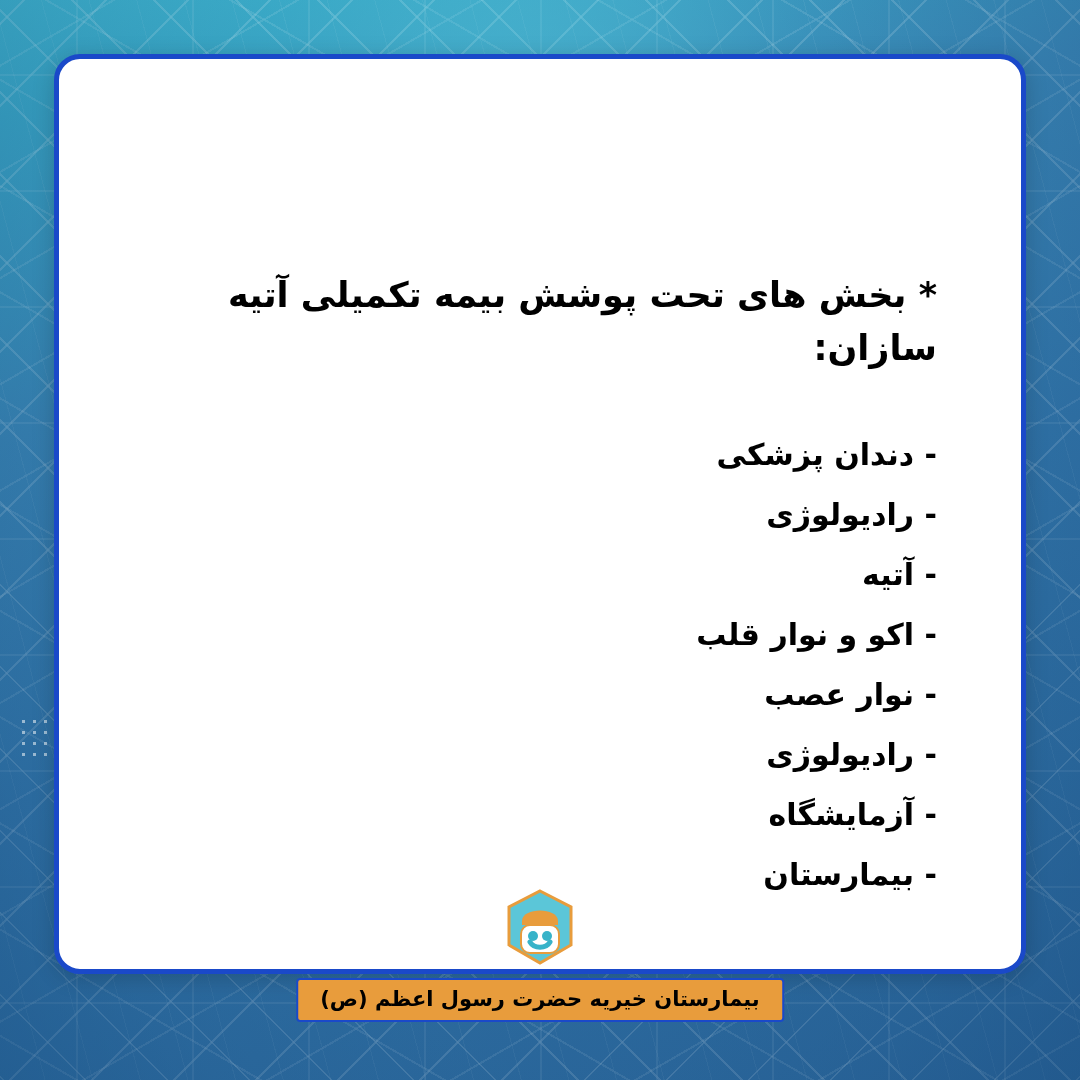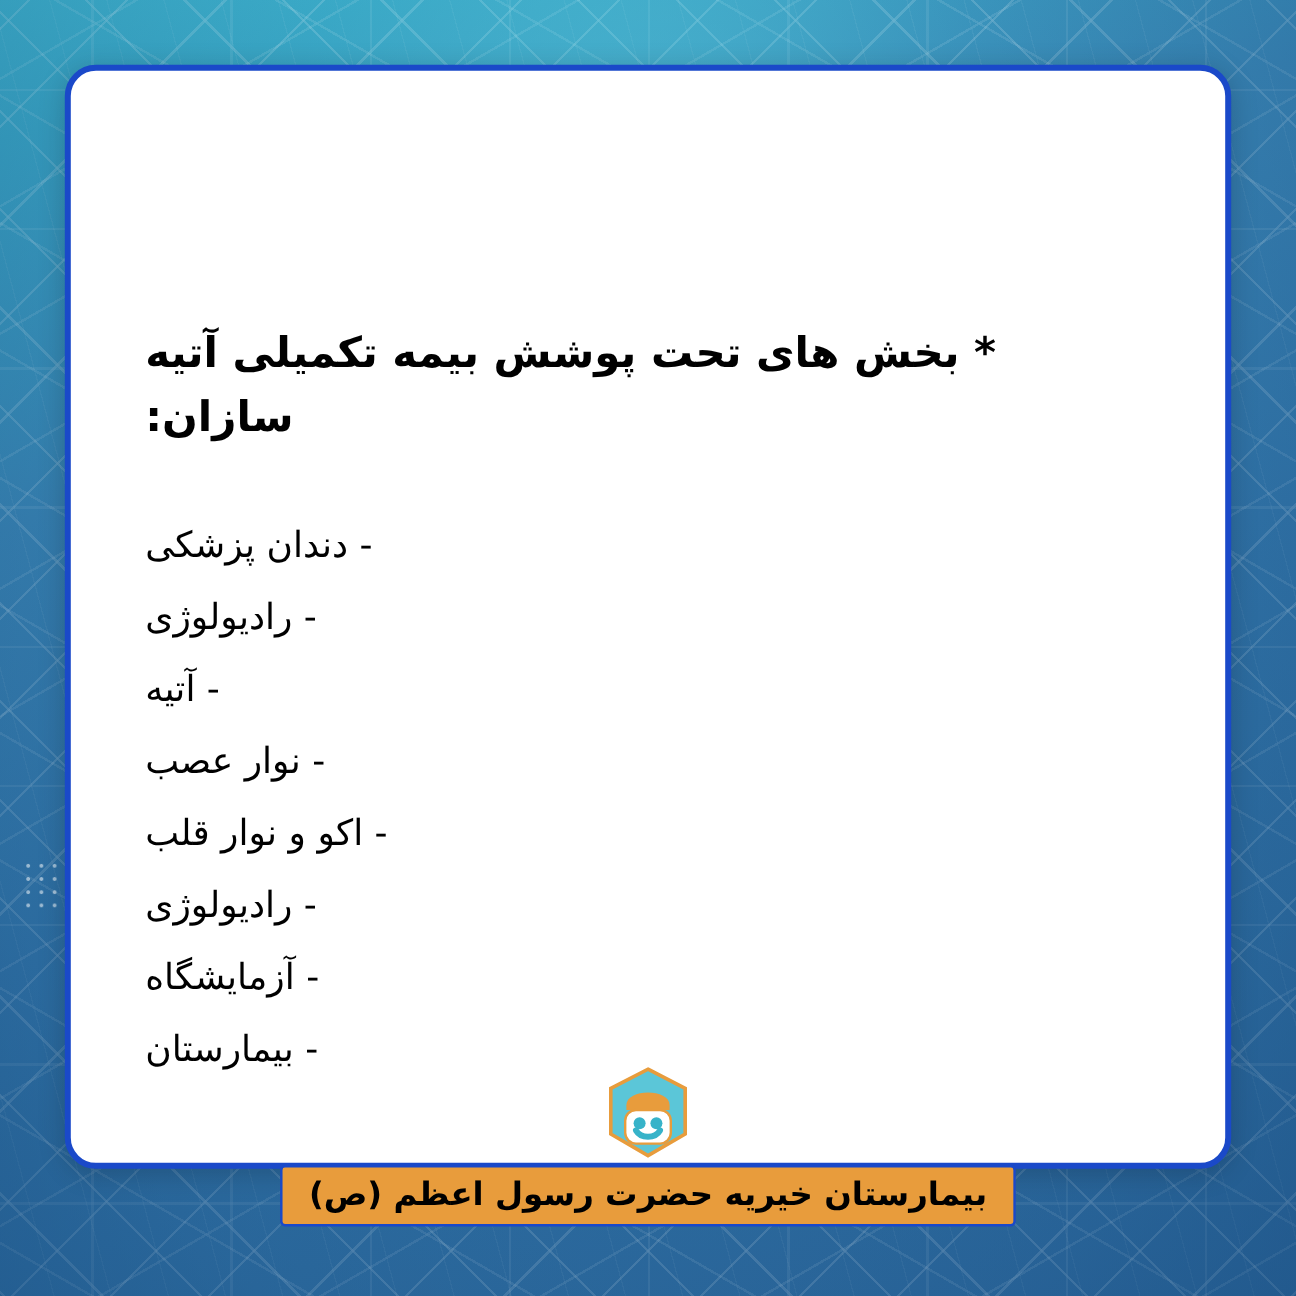--- a/index.html
+++ b/index.html
@@ -79,41 +79,41 @@
     background: #ffffff;
     border: 5px solid #1a49c9;
     border-radius: 26px;
     box-shadow: 0 4px 22px rgba(0,0,0,0.18);
   }
 
   .card-inner {
     position: absolute;
     inset: 0;
     padding: 210px 84px 0 62px;
-    text-align: left;
+    text-align: right;
   }
 
   .headline {
     font-size: 35px;
     font-weight: bold;
     color: #000000;
     line-height: 1.5;
     letter-spacing: 0;
     direction: rtl;
   }
 
   .list {
     margin-top: 66px;
     list-style: none;
     direction: rtl;
   }
 
   .list li {
     font-size: 30px;
-    font-weight: normal;
+    font-weight: bold;
     color: #000000;
     line-height: 1.0;
     margin-bottom: 30px;
     direction: rtl;
   }
 
   
   .logo {
     position: absolute;
     left: 50%;
@@ -132,21 +132,21 @@
     transform: translateX(-50%);
     bottom: 58px;
     background: #e89c3c;
     border: 2px solid #1a49c9;
     border-radius: 4px;
     padding: 7px 22px 9px 22px;
     white-space: nowrap;
   }
 
   .banner-text {
-    font-size: 27px;
+    font-size: 21px;
     font-weight: bold;
     color: #000000;
     direction: rtl;
   }
 </style>
 </head>
 <body>
 
 <div class="poster">
 
@@ -158,22 +158,22 @@
 
   <div class="card">
     <div class="card-inner">
 
       <div class="headline">* بخش های تحت پوشش بیمه تکمیلی آتیه سازان:</div>
 
       <ul class="list">
         <li>- دندان پزشکی</li>
         <li>- رادیولوژی</li>
         <li>- آتیه</li>
+        <li>- اکو و نوار قلب</li>
         <li>- نوار عصب</li>
-        <li>- اکو و نوار قلب</li>
         <li>- رادیولوژی</li>
         <li>- آزمایشگاه</li>
         <li>- بیمارستان</li>
       </ul>
 
     </div>
 
     <div class="logo">
       <svg viewBox="0 0 86 86" xmlns="http://www.w3.org/2000/svg" aria-hidden="true">
 

